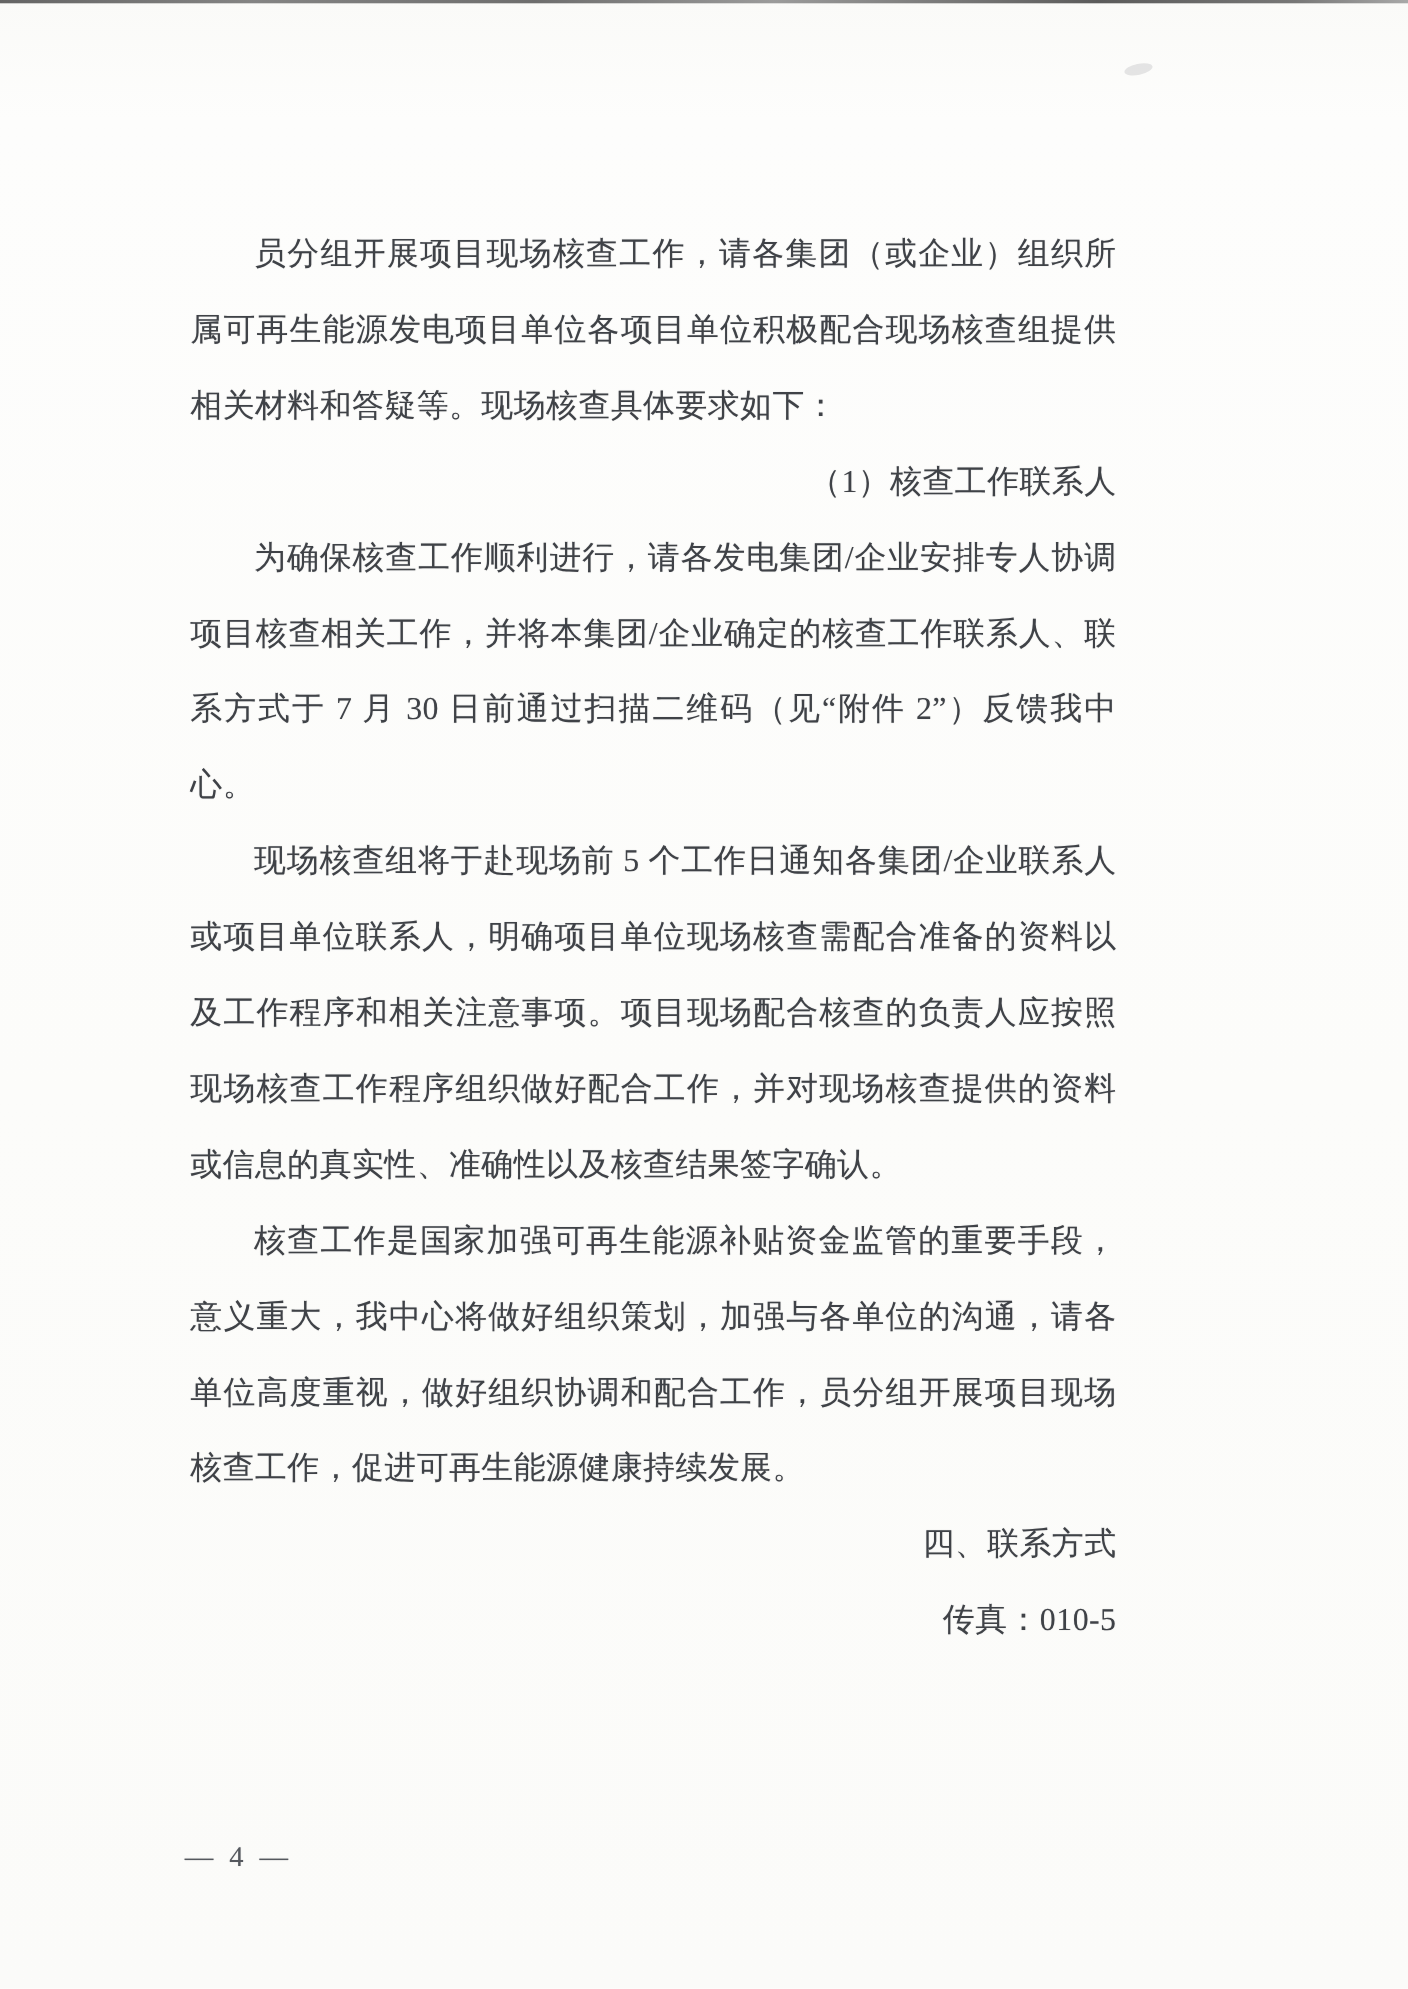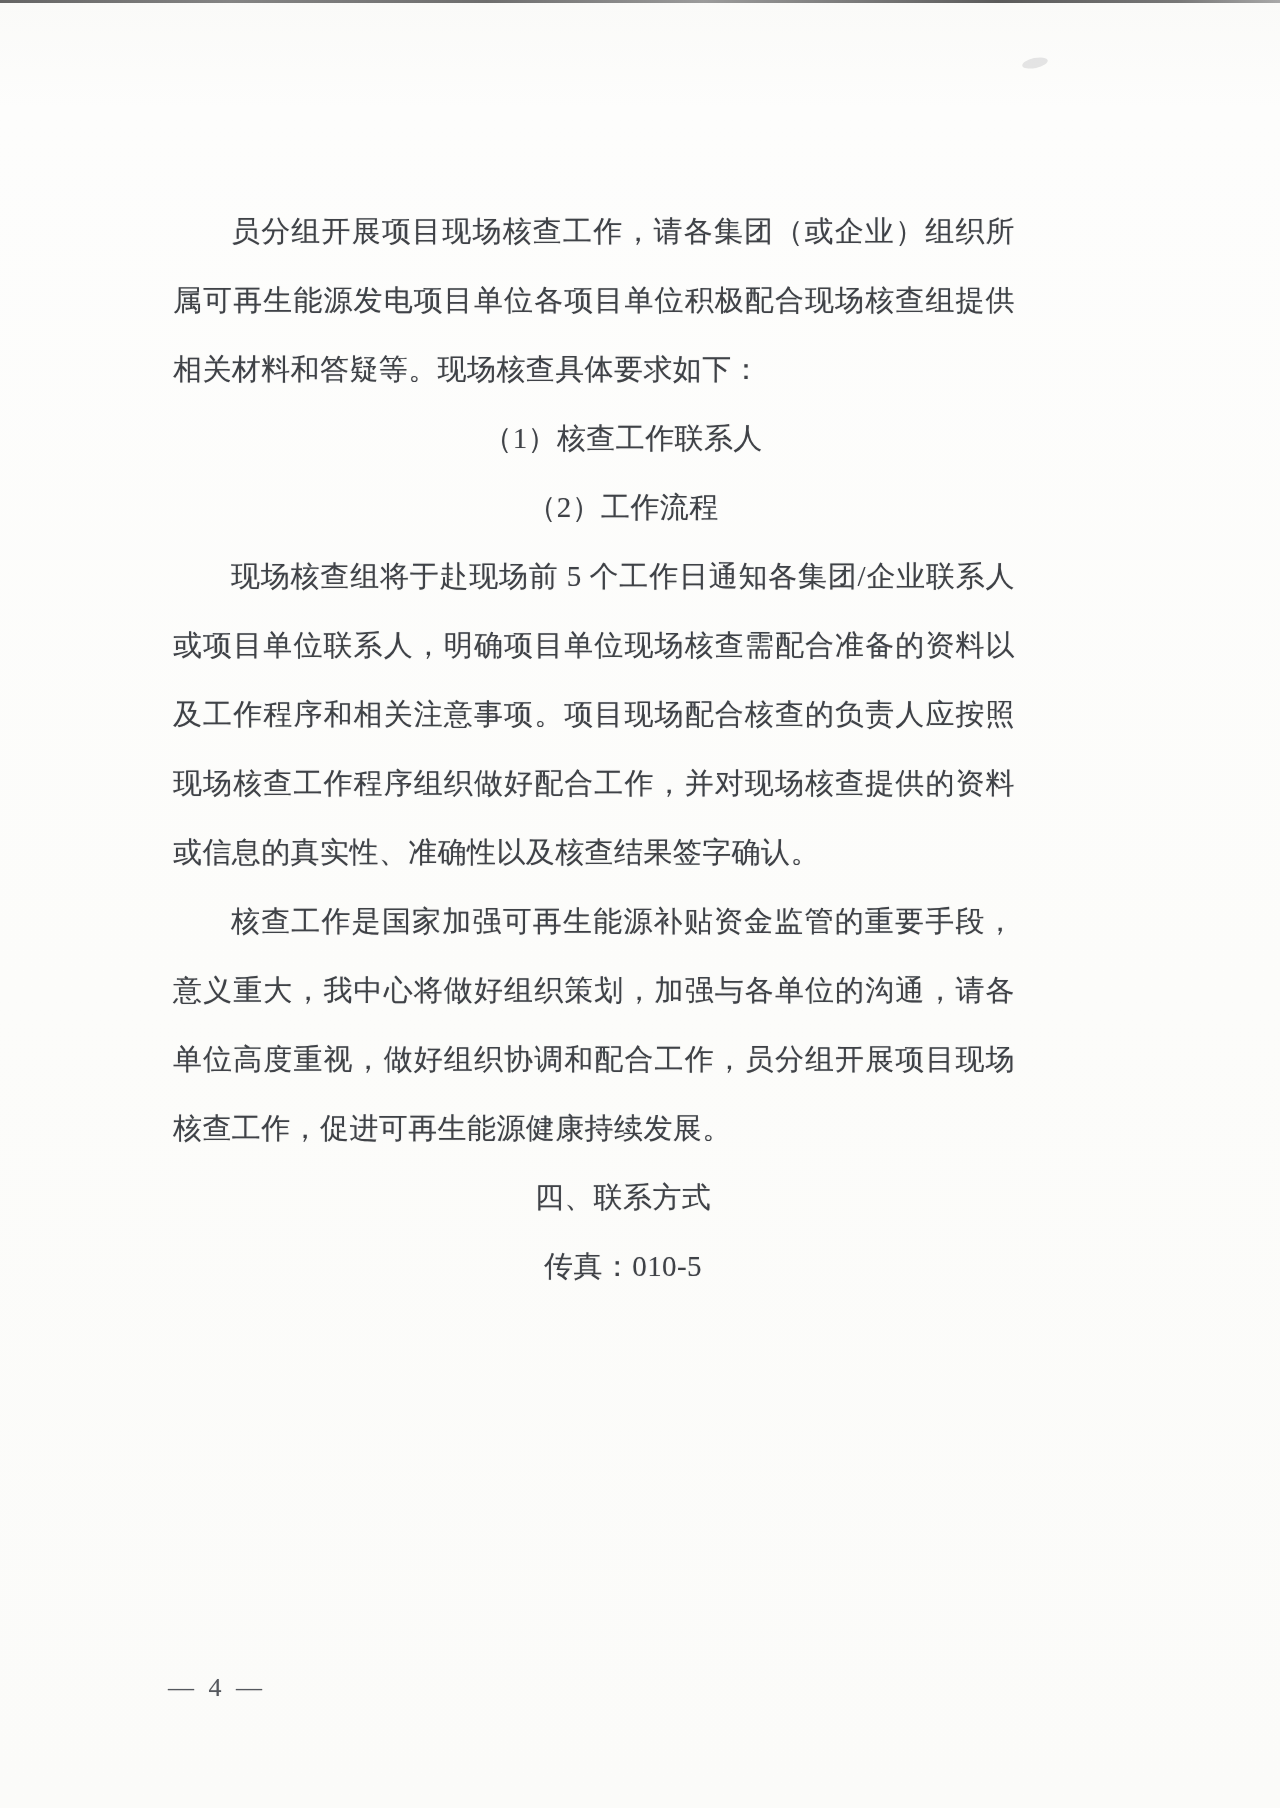--- a/index.html
+++ b/index.html
@@ -49,21 +49,21 @@
     padding: 0;
     font-size: 29px;
     line-height: 69px;
     letter-spacing: 0.4px;
     text-align: justify;
     text-justify: inter-ideograph;
     text-indent: 2em;
     text-shadow: 0 0 1px rgba(90,90,95,0.35);
   }
   .content p.plain {
-    text-align: center;
+    text-align: right;
   }
   .page-footer {
     position: absolute;
     top: 1668px;
     left: 168px;
     font-size: 26px;
     line-height: 40px;
     letter-spacing: 4px;
     color: #55585e;
     text-shadow: 0 0 1px rgba(110,110,115,0.35);
@@ -75,22 +75,22 @@
 <div class="page">
 
   <div class="scan-edge"></div>
   <div class="scan-speck"></div>
 
   <div class="content">
     <p>员分组开展项目现场核查工作，请各集团（或企业）组织所属可再生能源发电项目单位各项目单位积极配合现场核查组提供相关材料和答疑等。现场核查具体要求如下：</p>
 
     <p class="plain">（1）核查工作联系人</p>
 
+    <p>为确保核查工作顺利进行，请各发电集团/企业安排专人协调项目核查相关工作，并将本集团/企业确定的核查工作联系人、联系方式于 7 月 30 日前通过扫描二维码（见“附件 2”）反馈我中心。</p>
 
-    <p class="plain">（2）工作流程</p>
 
     <p>现场核查组将于赴现场前 5 个工作日通知各集团/企业联系人或项目单位联系人，明确项目单位现场核查需配合准备的资料以及工作程序和相关注意事项。项目现场配合核查的负责人应按照现场核查工作程序组织做好配合工作，并对现场核查提供的资料或信息的真实性、准确性以及核查结果签字确认。</p>
 
     <p>核查工作是国家加强可再生能源补贴资金监管的重要手段，意义重大，我中心将做好组织策划，加强与各单位的沟通，请各单位高度重视，做好组织协调和配合工作，员分组开展项目现场核查工作，促进可再生能源健康持续发展。</p>
 
     <p class="plain">四、联系方式</p>
 
 
 
     <p class="plain">传真：010-5</p>

